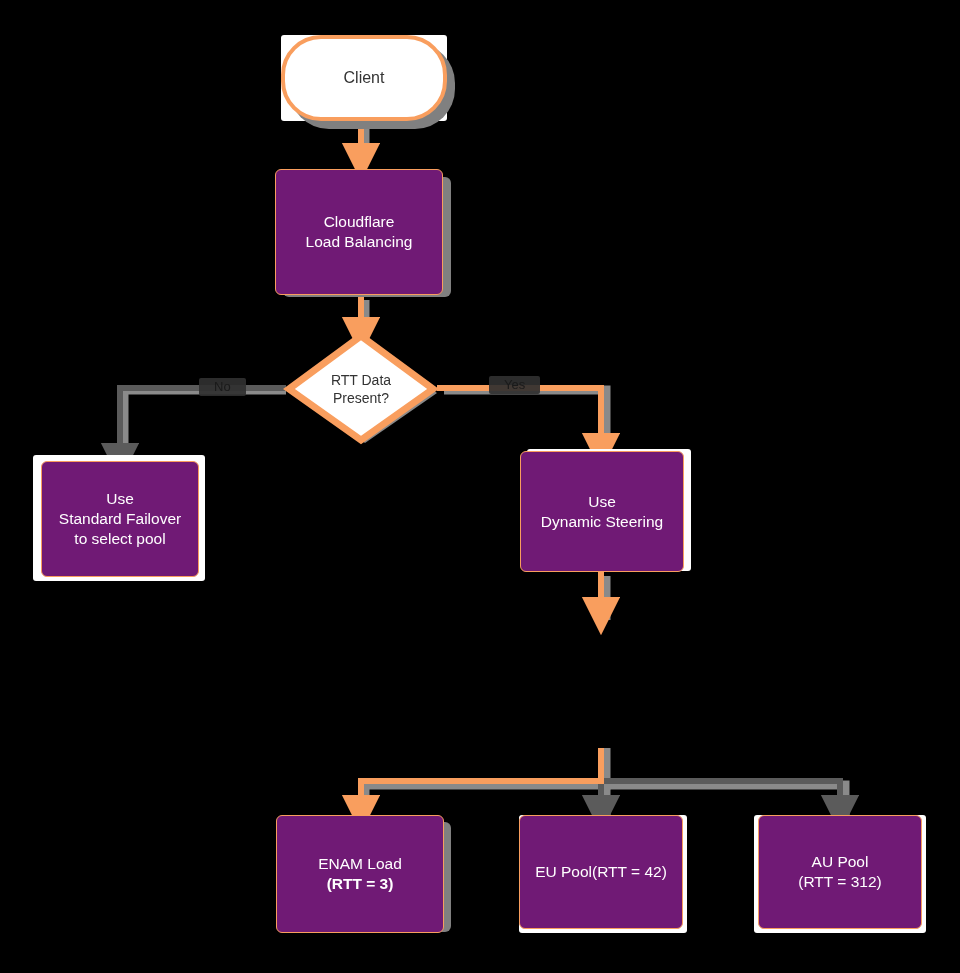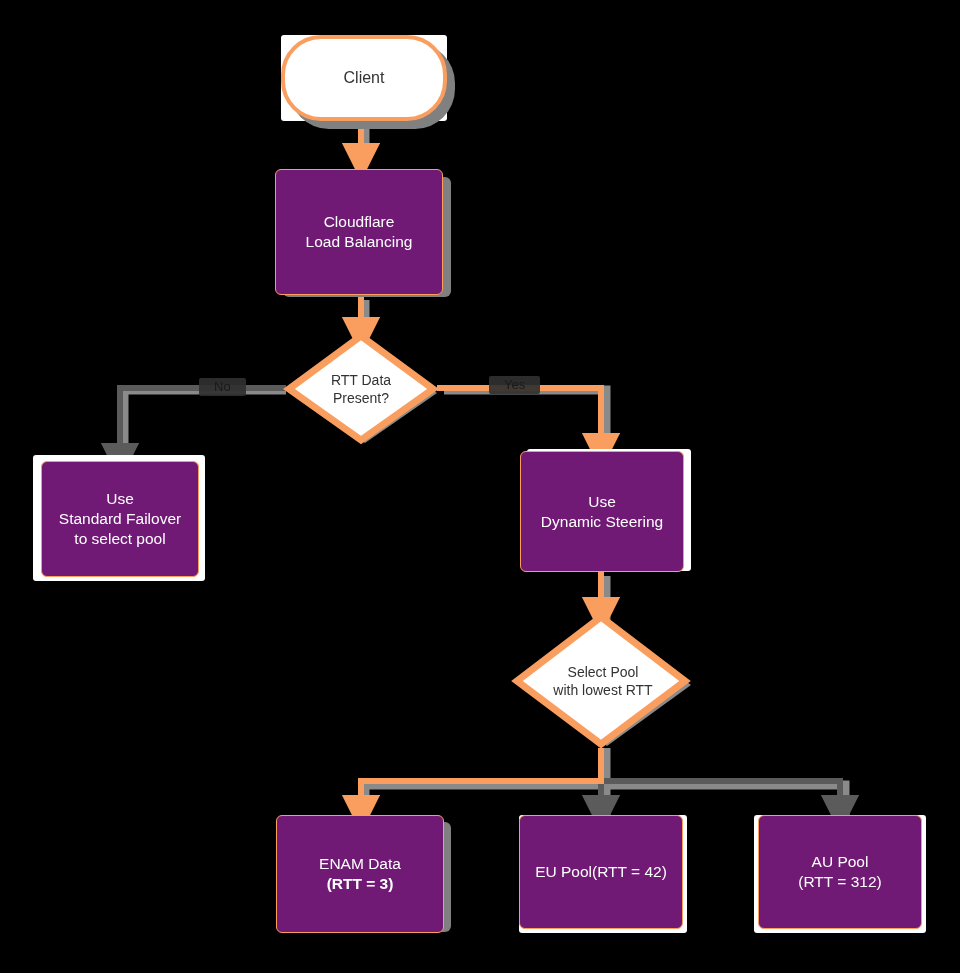--- a/index.html
+++ b/index.html
@@ -184,32 +184,24 @@
 Standard Failover
 to select pool</span>
   </div>
 
   <div class="plate" style="left:527px; top:449px; width:164px; height:122px;"></div>
   <div class="node proc" style="left:520px; top:451px; width:164px; height:121px; box-shadow:none;">
     <span class="lbl">Use
 Dynamic Steering</span>
   </div>
 
-  <div class="diamond-wrap" style="left:511px; top:613px; width:184px; height:136px;">
-    <svg class="diamond-shape" viewBox="0 0 184 136">
-      <polygon points="96,10 180,72 96,133 12,72" fill="#8A8A8A"></polygon>
-      <polygon points="90,4 174,68 90,131 6,68" fill="#FFFFFF" stroke="#F99E5E" stroke-width="7"></polygon>
-    </svg>
-    <div class="diamond-text" style="padding-bottom:4px;">Select Pool
-with lowest RTT</div>
-  </div>
 
   <div class="shadow" style="left:283px; top:822px; width:168px; height:110px;"></div>
   <div class="node proc" style="left:276px; top:815px; width:168px; height:118px; box-shadow:none; flex-direction:column;">
-    <span class="pool-sub">ENAM Data</span>
+    <span class="pool-sub">ENAM Load</span>
     <span class="pool-sub bold">(RTT = 3)</span>
   </div>
 
   <div class="plate" style="left:519px; top:815px; width:168px; height:118px;"></div>
   <div class="node proc" style="left:519px; top:815px; width:164px; height:114px; box-shadow:none; flex-direction:row;">
     <span class="pool-sub">EU Pool</span>
     <span class="pool-sub">(RTT = 42)</span>
   </div>
 
   <div class="plate" style="left:754px; top:815px; width:172px; height:118px;"></div>

